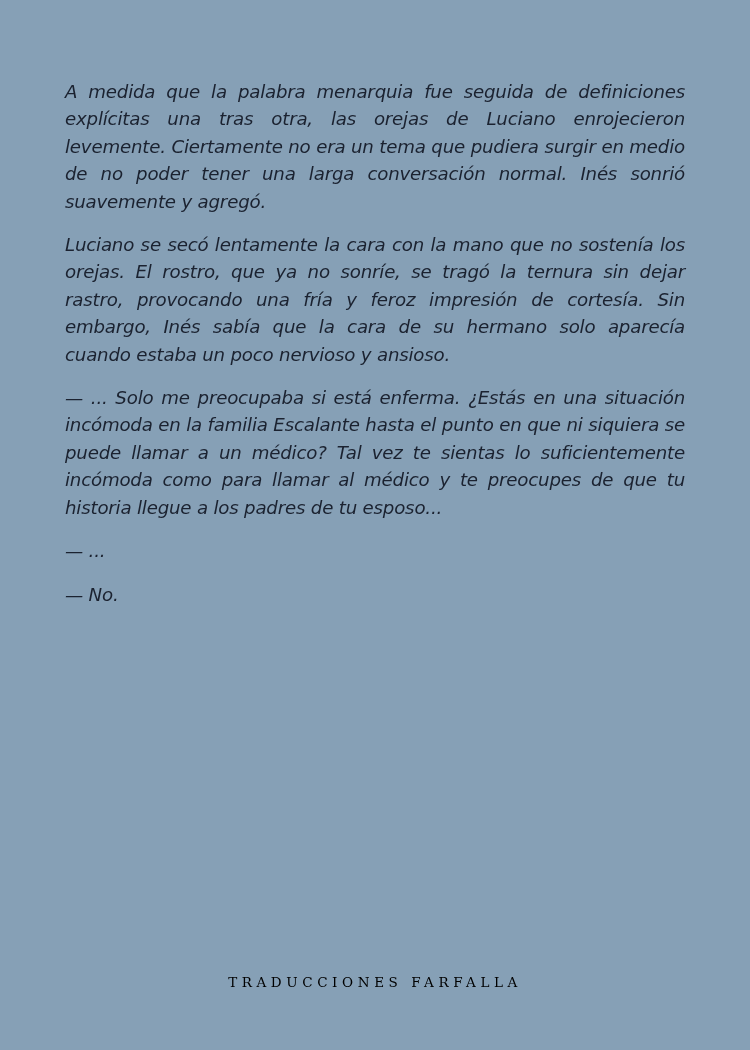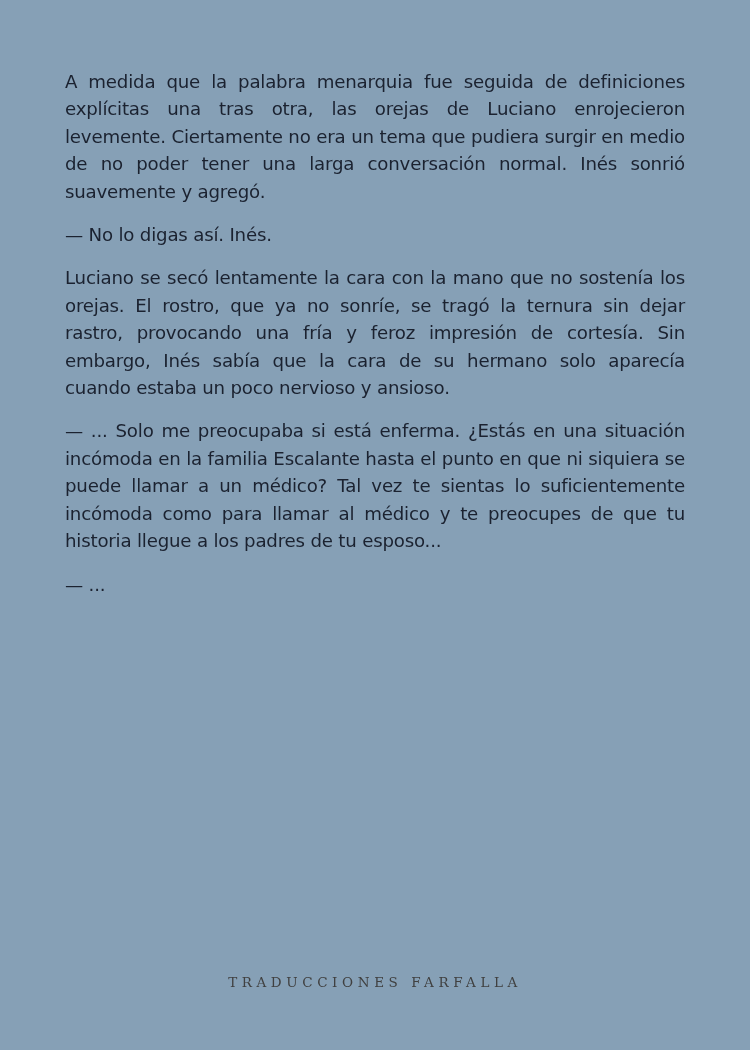--- a/index.html
+++ b/index.html
@@ -18,40 +18,41 @@
       left: 65px;
       top: 64px;
       width: 620px;
       font-family: "DejaVu Sans", sans-serif;
       font-size: 18.2px;
       line-height: 27.4px;
       color: #1b2230;
       letter-spacing: -0.2px;
     }
     .para {
-      margin: 4px 0 16px 0;
+      margin: 14px 0 16px 0;
       text-align: justify;
       text-align-last: left;
+      font-style: italic;
     }
     .footer {
       position: absolute;
       left: 0;
       width: 750px;
       top: 974px;
       text-align: center;
       font-family: "DejaVu Serif", serif;
       font-size: 13.5px;
       letter-spacing: 4.6px;
-      color: #404040;
+      color: #000000;
     }
   </style>
 </head>
 <body>
 
 <div class="page">
   <p class="para">A medida que la palabra menarquia fue seguida de definiciones explícitas una tras otra, las orejas de Luciano enrojecieron levemente. Ciertamente no era un tema que pudiera surgir en medio de no poder tener una larga conversación normal. Inés sonrió suavemente y agregó.</p>
-  <p class="para">— No lo digas así. Inés.</p>
   <p class="para">Luciano se secó lentamente la cara con la mano que no sostenía los orejas. El rostro, que ya no sonríe, se tragó la ternura sin dejar rastro, provocando una fría y feroz impresión de cortesía. Sin embargo, Inés sabía que la cara de su hermano solo aparecía cuando estaba un poco nervioso y ansioso.</p>
   <p class="para">— ... Solo me preocupaba si está enferma. ¿Estás en una situación incómoda en la familia Escalante hasta el punto en que ni siquiera se puede llamar a un médico? Tal vez te sientas lo suficientemente incómoda como para llamar al médico y te preocupes de que tu historia llegue a los padres de tu esposo...</p>
   <p class="para">— ...</p>
+  <p class="para">— No.</p>
 </div>
 
 <div class="footer">TRADUCCIONES FARFALLA</div>
 
 </body></html>

